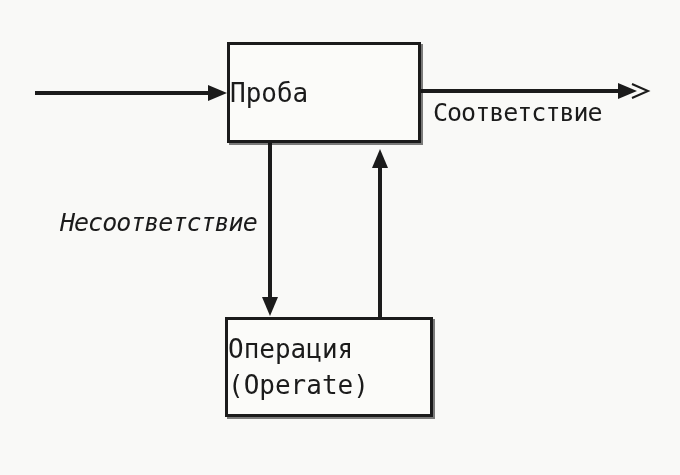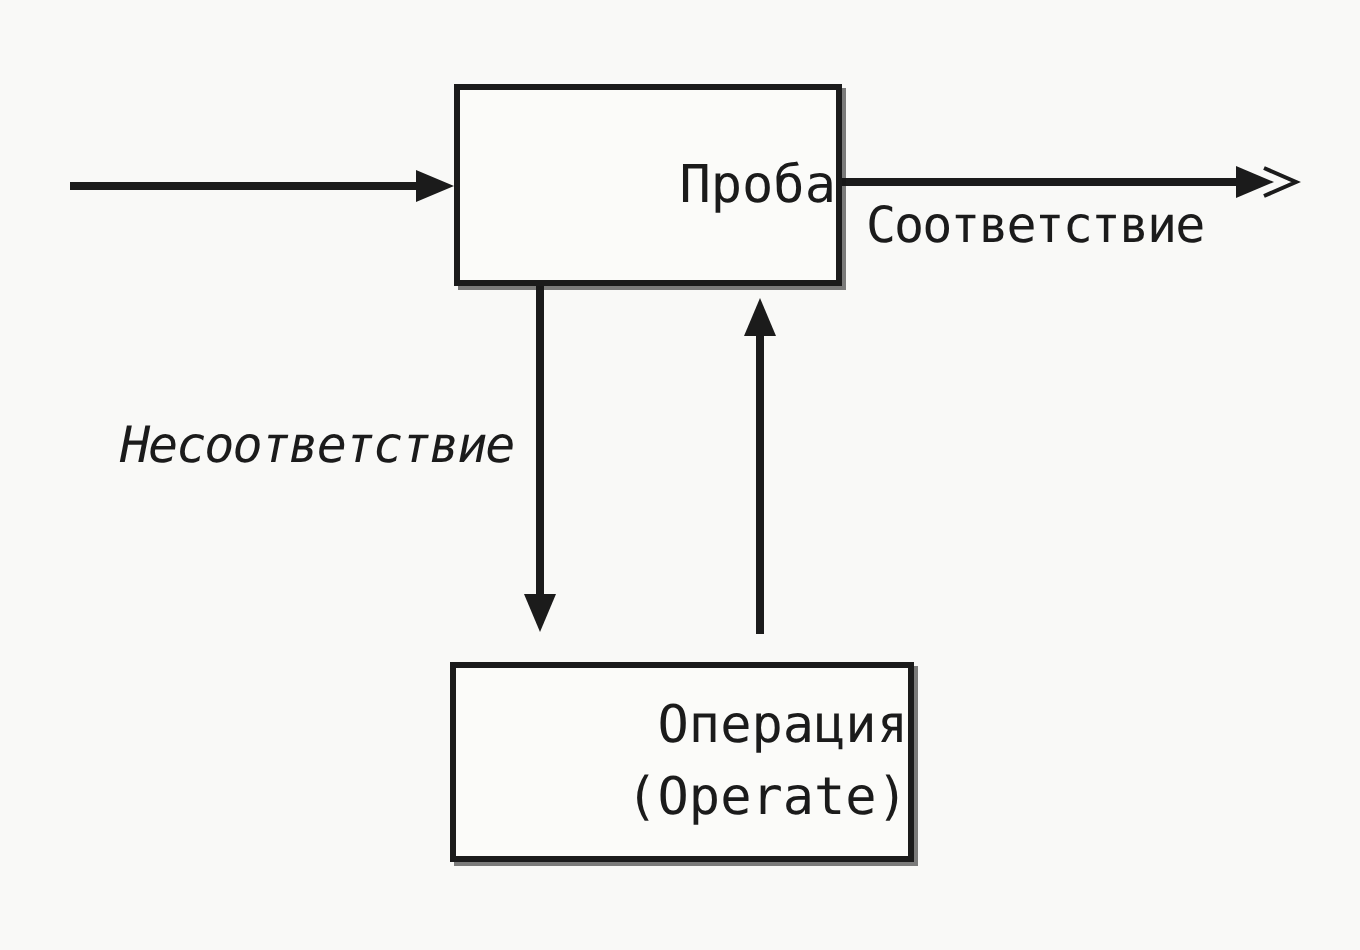--- a/index.html
+++ b/index.html
@@ -24,36 +24,35 @@
     height: 475px;
   }
   .node {
     position: absolute;
     box-sizing: border-box;
     background: #fbfbf9;
     border: 3px solid #1b1b1b;
     box-shadow: 2px 2px 0 rgba(20,20,20,0.55);
     display: flex;
     flex-direction: column;
-    align-items: flex-end;
+    align-items: flex-start;
     justify-content: center;
     text-align: center;
   }
   .node-test {
     left: 227px;
     top: 42px;
     width: 194px;
     height: 101px;
   }
   .node-operate {
     left: 225px;
     top: 317px;
-    width: 232px;
+    width: 208px;
     height: 100px;
-    margin-top: 14px;
   }
   .node-title, .node-subtitle {
     font-size: 26px;
     line-height: 36px;
     letter-spacing: 0px;
     white-space: nowrap;
   }
   .edge-label {
     position: absolute;
     font-size: 25px;

